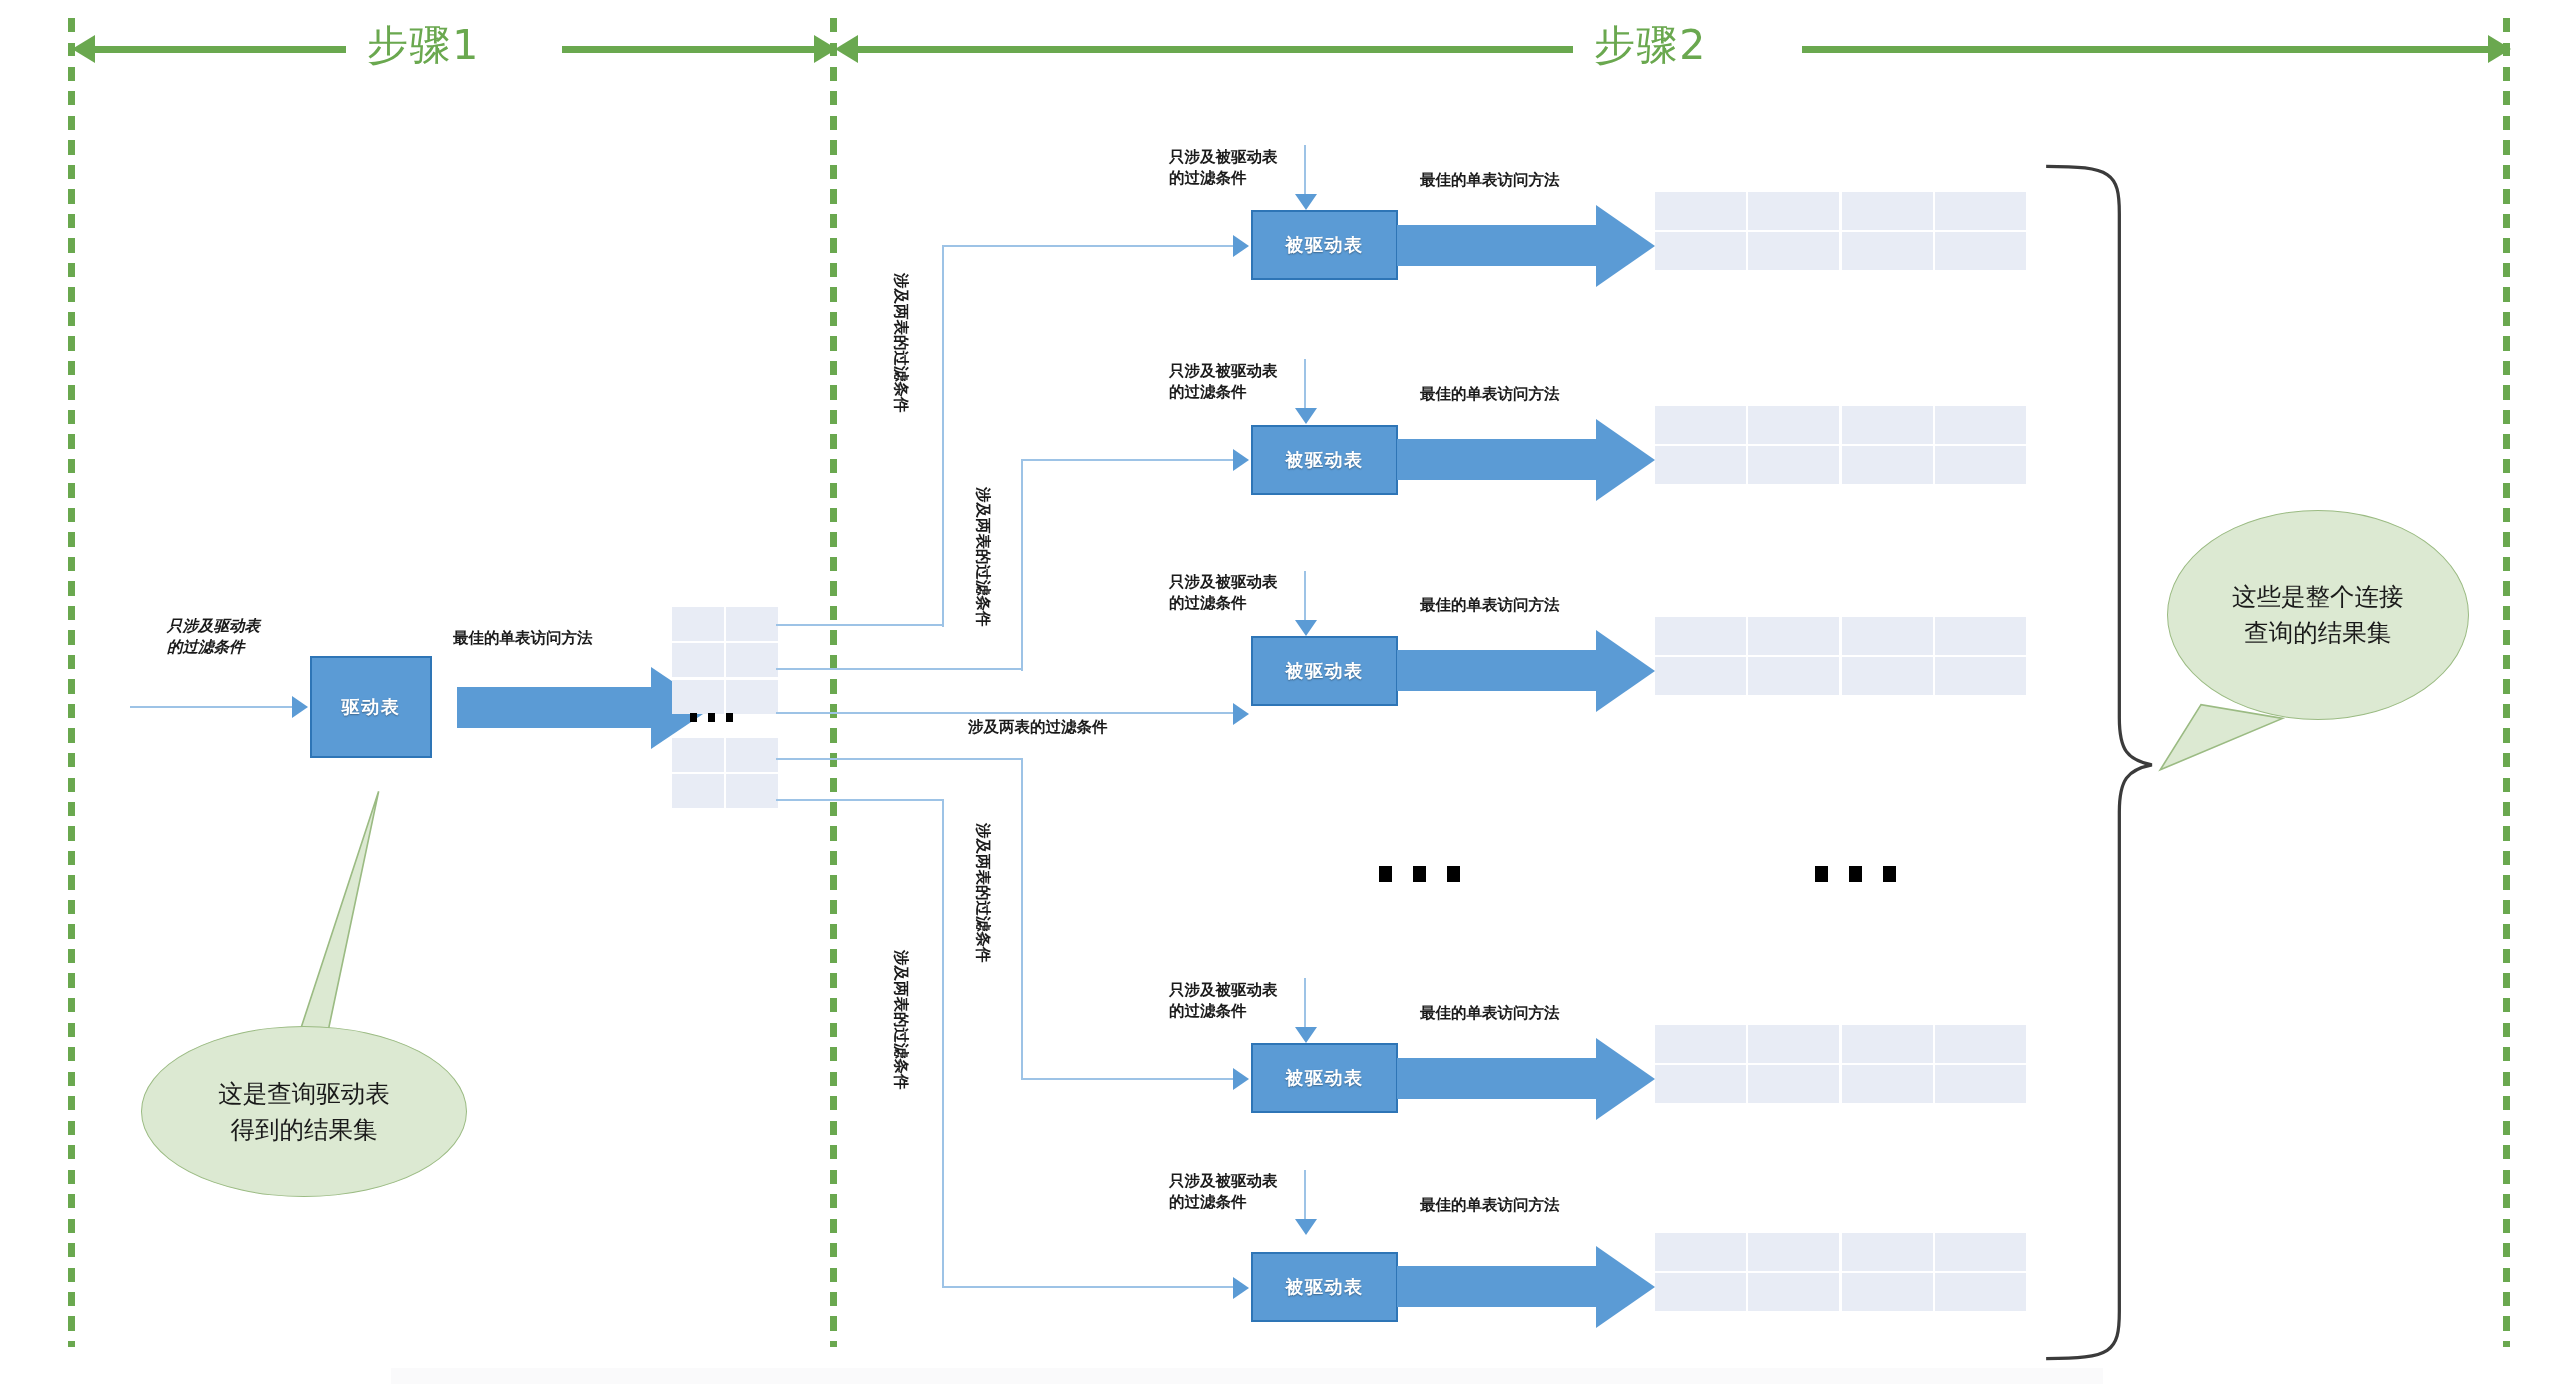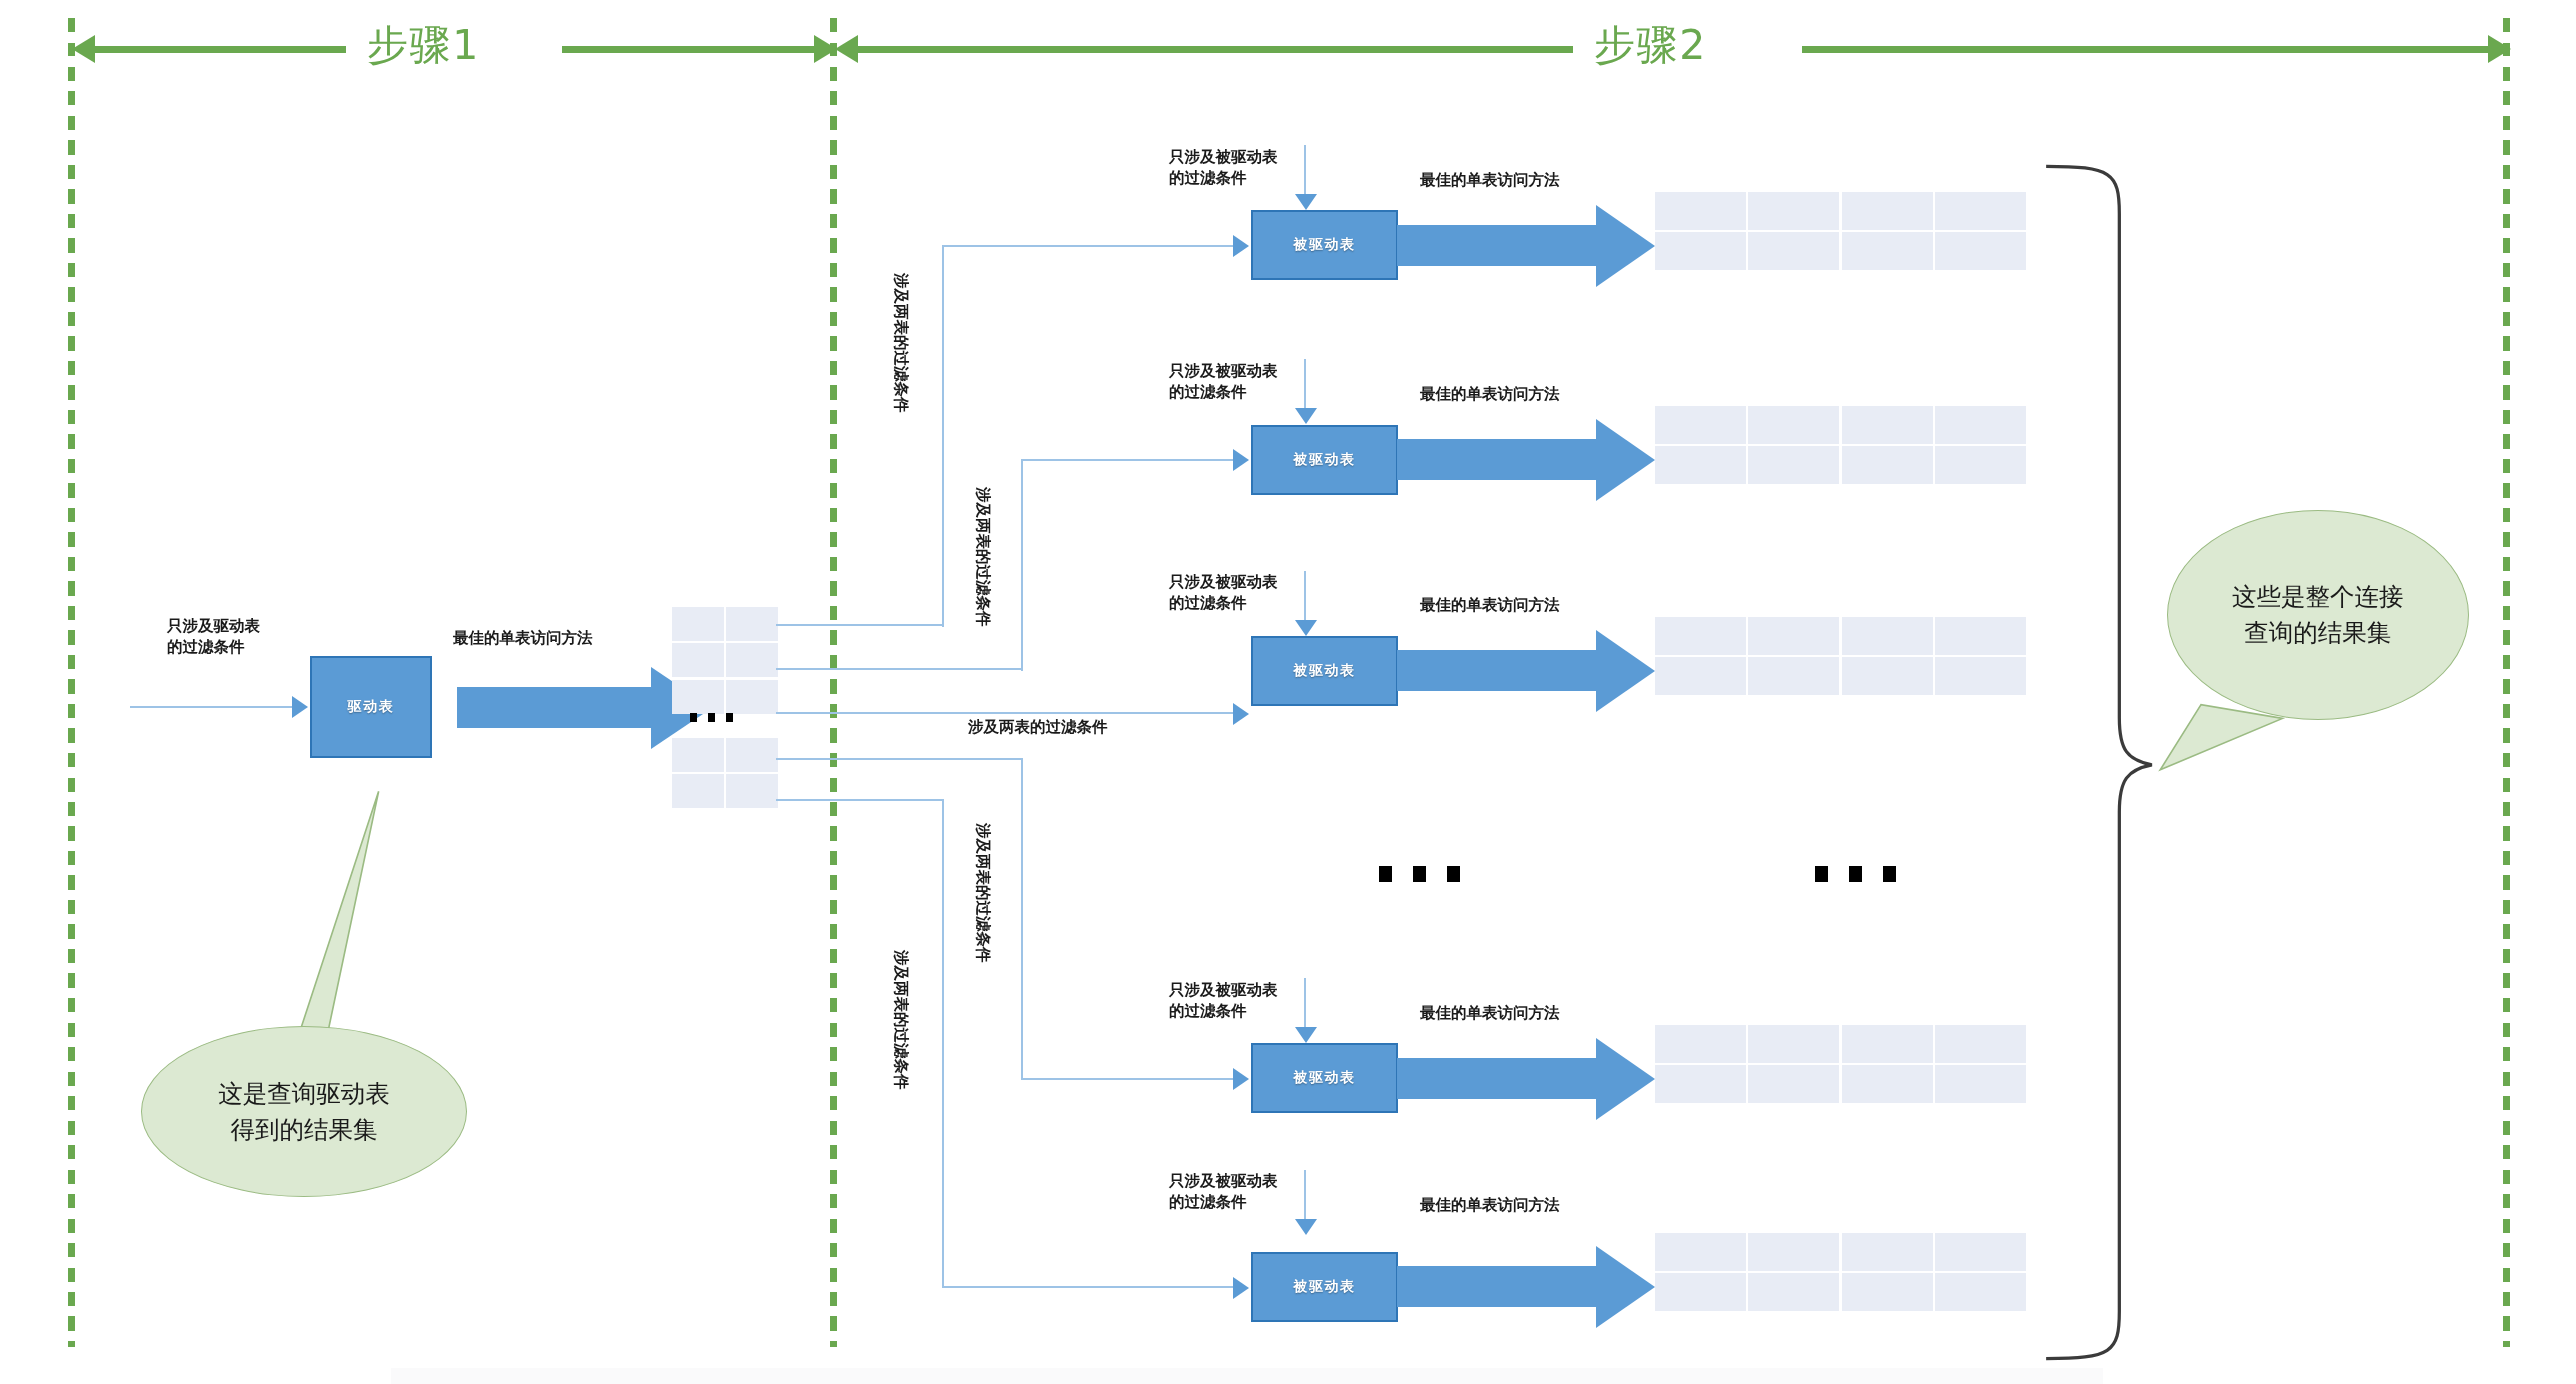--- a/index.html
+++ b/index.html
@@ -11,21 +11,21 @@
       repeating-linear-gradient(to bottom,#6AA84F 0px,#6AA84F 14px,rgba(255,255,255,0) 14px,rgba(255,255,255,0) 24.5px);}
   .steprow{position:absolute;height:6.5px;background:#6AA84F;}
   .arrowL{position:absolute;width:0;height:0;border-top:14px solid transparent;border-bottom:14px solid transparent;border-right:23px solid #6AA84F;}
   .arrowR{position:absolute;width:0;height:0;border-top:14px solid transparent;border-bottom:14px solid transparent;border-left:23px solid #6AA84F;}
   .steplabel{position:absolute;color:#6AA84F;font-size:41px;letter-spacing:1.6px;white-space:nowrap;
              font-family:"DejaVu Sans","Liberation Sans",sans-serif;}
 
   
   .tbox{position:absolute;background:#5B9BD5;border:2.4px solid #2E75B6;box-sizing:border-box;
         color:#fff;display:flex;align-items:center;justify-content:center;
-        font-size:14px;font-weight:bold;letter-spacing:1.6px;
+        font-size:18px;font-weight:bold;letter-spacing:1.6px;
         text-shadow:0 0.8px 1.6px rgba(0,0,0,.35);
         font-family:"DejaVu Sans","Liberation Sans",sans-serif;}
 
   
   .fatarrow{position:absolute;}
   .fatarrow .shaft{position:absolute;left:0;background:#5B9BD5;}
   .fatarrow .head{position:absolute;width:0;height:0;border-left-style:solid;border-left-color:#5B9BD5;
                   border-top:41px solid transparent;border-bottom:41px solid transparent;}
 
   
@@ -71,21 +71,21 @@
   <div class="steplabel" style="left:367px;top:18px;">步骤1</div>
   <div class="steprow" style="left:562px;top:46px;width:254px;"></div>
   <div class="arrowR" style="left:814px;top:35px;"></div>
 
   <div class="arrowL" style="left:835px;top:35px;"></div>
   <div class="steprow" style="left:856px;top:46px;width:717px;"></div>
   <div class="steplabel" style="left:1594px;top:18px;">步骤2</div>
   <div class="steprow" style="left:1802px;top:46px;width:689px;"></div>
   <div class="arrowR" style="left:2488px;top:35px;"></div>
 
-  <div class="lbl" style="left:167px;top:616px;">只涉及驱动表
+  <div class="lbl" style="left:167px;top:616px;font-style:italic;">只涉及驱动表
 的过滤条件</div>
   <div class="thinline" style="left:130px;top:706px;width:163px;height:2.4px;"></div>
   <div class="thinhead" style="left:292px;top:696px;"></div>
   <div class="tbox" style="left:310px;top:656px;width:122px;height:102px;">驱动表</div>
 
   <div class="fatarrow" style="left:457px;top:667px;width:253px;height:82px;">
     <div class="shaft" style="top:20.4px;width:196px;height:41px;"></div>
     <div class="head" style="left:194px;top:0px;border-left-width:61px;"></div>
   </div>
   <div class="lbl" style="left:453px;top:628px;">最佳的单表访问方法</div>

